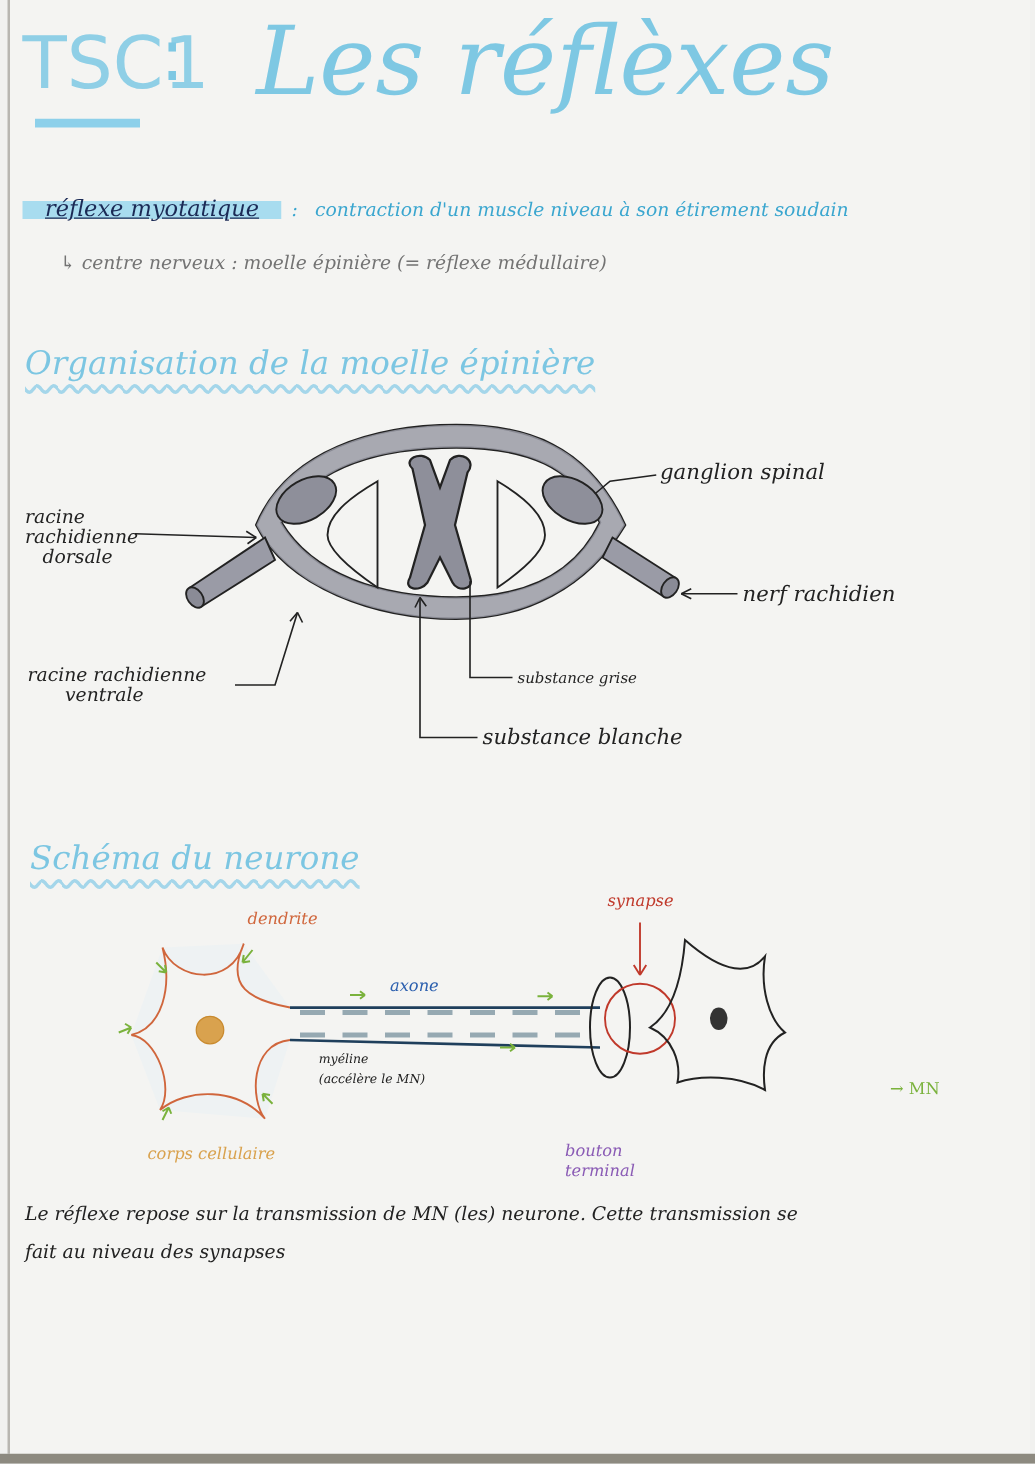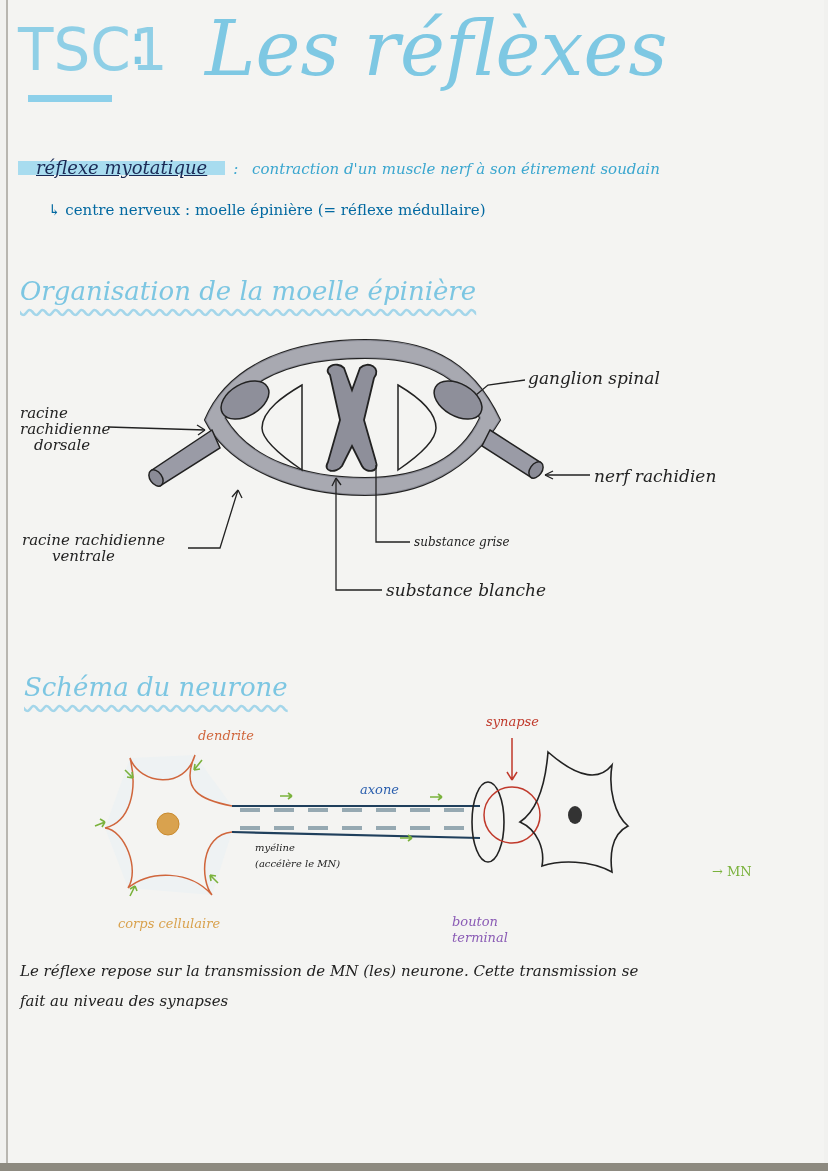--- a/index.html
+++ b/index.html
@@ -24,21 +24,21 @@
   .title-underline {
     position: absolute; left: 28px; top: 95px; width: 84px; height: 7px;
     background: #8dd0ea;
   }
   .title-colon { position:absolute; left:128px; top:10px; font-size:58px; color:#7ec8e3; font-family:"DejaVu Sans",sans-serif; }
   .title-main { position:absolute; left:205px; top:4px; font-size:76px; color:#7ec8e3; font-style:italic; font-family:"DejaVu Serif",serif; }
 
   .line1 { position:absolute; left:18px; top:157px; font-size:18px; font-style:italic; white-space:nowrap; }
   .term { color:#1b2a55; background: linear-gradient(transparent 20%, #a8dcef 20%, #a8dcef 85%, transparent 85%); padding: 0 18px; text-decoration: underline; }
   .def { color:#3aa6cf; font-size:15px; margin-left:8px; }
-  .line2 { position:absolute; left:48px; top:201px; font-size:15px; color:#0369a1; white-space:nowrap; }
+  .line2 { position:absolute; left:48px; top:201px; font-size:15px; font-style:italic; color:#737373; white-space:nowrap; }
 
   .section-title {
     position:absolute; font-size:26px; font-style:italic; color:#7cc6e2; white-space:nowrap;
     text-decoration: underline wavy #a4d6ea; text-underline-offset: 8px;
   }
   .label { position:absolute; font-style:italic; font-size:15px; color:#222; white-space:nowrap; line-height:16px; }
   .body-text { position:absolute; left:20px; font-style:italic; font-size:15px; color:#222; white-space:nowrap; }
   svg { position:absolute; left:0; top:0; }
 </style>
 </head>
@@ -47,21 +47,21 @@
 <div class="paper"></div>
 <div class="bottom-edge"></div>
 
 <div class="title-code">TSC1</div>
 <div class="title-underline"></div>
 <div class="title-colon">:</div>
 <div class="title-main">Les réflèxes</div>
 
 <div class="line1">
   <span class="term">réflexe myotatique</span><span class="def">:</span>
-  <span class="def">contraction d'un muscle nerf à son étirement soudain</span>
+  <span class="def">contraction d'un muscle niveau à son étirement soudain</span>
 </div>
 <div class="line2">↳ centre nerveux : moelle épinière (= réflexe médullaire)</div>
 
 <div class="section-title" style="left:20px; top:276px;">Organisation de la moelle épinière</div>
 
 <svg width="828" height="1171">
 
   <path d="M205 420 C230 360, 300 340, 365 340 C420 340, 470 355, 500 420 C470 470, 420 495, 365 495 C300 495, 230 470, 205 420 Z" fill="none" stroke="#222" stroke-width="2"></path>
   <path d="M225 418 C250 372, 305 358, 365 358 C420 358, 460 372, 480 418 C460 460, 420 478, 365 478 C305 478, 250 460, 225 418 Z" fill="#f4f4f2" stroke="#222" stroke-width="2"></path>
   <path d="M205 420 C230 360, 300 340, 365 340 C420 340, 470 355, 500 420 C470 470, 420 495, 365 495 C300 495, 230 470, 205 420 Z M225 418 C250 372, 305 358, 365 358 C420 358, 460 372, 480 418 C460 460, 420 478, 365 478 C305 478, 250 460, 225 418 Z" fill="#9a9ba6" fill-rule="evenodd" opacity="0.85"></path>
@@ -145,21 +145,21 @@
     <path d="M95 826 l10 -4 M105 822 l-5 -3 M105 822 l-3 5"></path>
     <path d="M130 896 l5 -10 M135 886 l-5 3 M135 886 l2 5"></path>
     <path d="M218 883 l-8 -8 M210 875 l1 6 M210 875 l6 1"></path>
     <path d="M280 796 l12 0 M292 796 l-4 -3 M292 796 l-4 3"></path>
     <path d="M400 838 l12 0 M412 838 l-4 -3 M412 838 l-4 3"></path>
     <path d="M430 797 l12 0 M442 797 l-4 -3 M442 797 l-4 3"></path>
   </g>
 </svg>
 
 <div class="label" style="left:198px; top:728px; color:#d0663c; font-size:13px;">dendrite</div>
-<div class="label" style="left:312px; top:782px; color:#2b5fae; font-size:13px;margin-left:48px;">axone</div>
+<div class="label" style="left:312px; top:782px; color:#2b5fae; font-size:13px;">axone</div>
 <div class="label" style="left:255px; top:840px; font-size:10px;">
   <div>myéline</div>
   <div>(accélère le MN)</div>
 </div>
 <div class="label" style="left:118px; top:916px; color:#d9a24e; font-size:13px;">corps cellulaire</div>
 <div class="label" style="left:486px; top:714px; color:#c0392b; font-size:13px;">synapse</div>
 <div class="label" style="left:452px; top:878px; color:#8a5bb5; font-size:13px;margin-top:36px;">
   <div>bouton</div>
   <div>terminal</div>
 </div>

